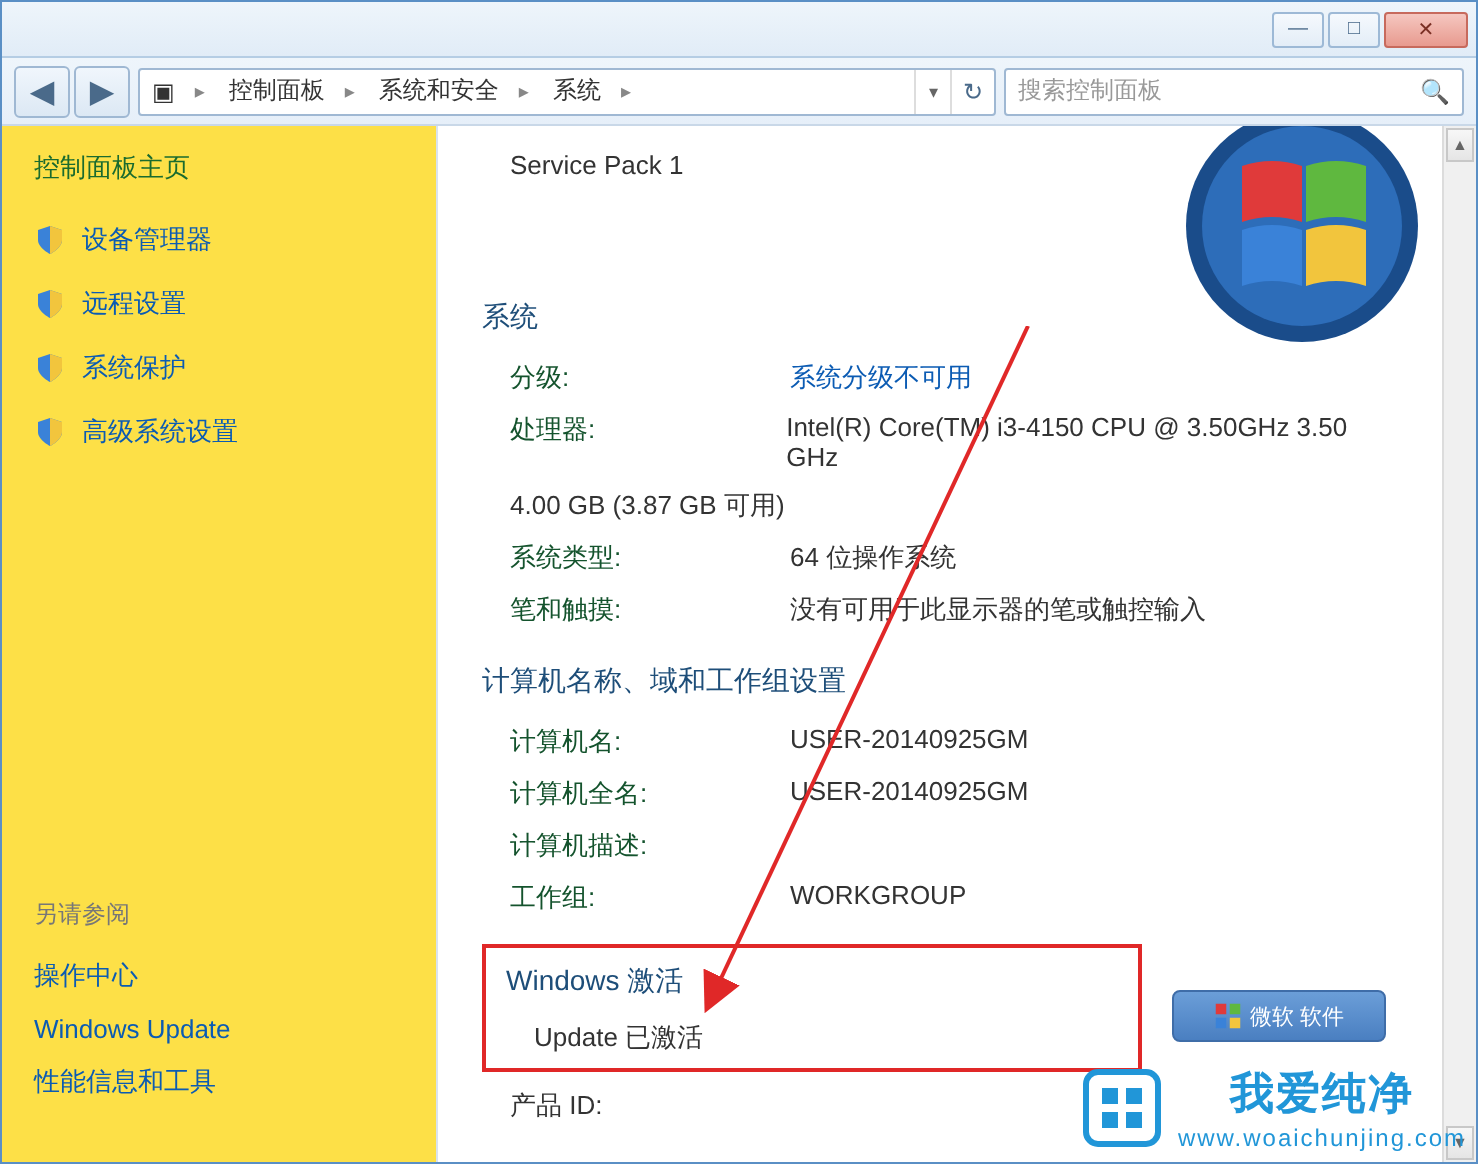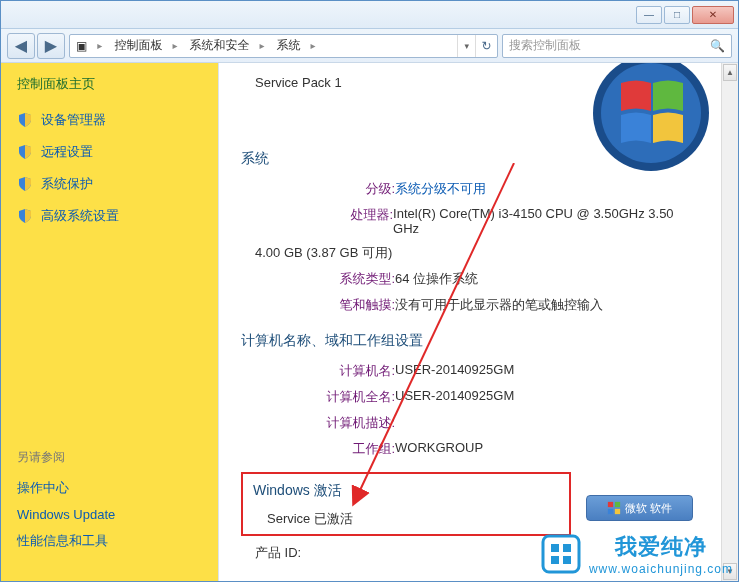--- a/index.html
+++ b/index.html
@@ -36,21 +36,21 @@
     .side-foot-head { font-size: 12px; color: #777; margin-bottom: 10px; padding-left: 6px; }
     .side-link { font-size: 13px; color: #0b5bb3; padding: 3px 6px; cursor: pointer; margin-bottom: 4px; }
     
     .content { flex: 1; padding: 12px 22px 12px 22px; position: relative; overflow: hidden; }
     .win-logo { position: absolute; right: 0; top: -10px; width: 140px; height: 140px; }
     
     .sp-line { font-size: 13px; color: #333; margin-bottom: 60px; margin-left: 14px; }
     
     .section-h { font-size: 14px; color: #1e4e79; margin-bottom: 12px; }
     .prop-row { display: flex; font-size: 13px; margin-bottom: 8px; padding-left: 14px; }
-    .prop-label { width: 140px; color: #701a75; text-align: right; }
+    .prop-label { width: 140px; color: #14532d; }
     .prop-val { color: #333; }
     .prop-val.link { color: #0b5bb3; cursor: pointer; }
     
     .section2 { margin-top: 18px; }
     .change-link { color: #0b5bb3; font-size: 13px; margin-left: auto; cursor: pointer; display: flex; align-items: center; gap: 4px; }
     .row-with-link { display: flex; }
     
     .activation-box { border: 2px solid #e02828; margin-top: 14px; padding: 8px 10px 6px 10px; width: 330px; }
     .act-head { font-size: 14px; color: #1e4e79; margin-bottom: 10px; }
     .act-line { font-size: 13px; color: #333; padding-left: 14px; }
@@ -194,21 +194,21 @@
           <div class="prop-val"></div>
         </div>
         <div class="prop-row">
           <div class="prop-label">工作组:</div>
           <div class="prop-val">WORKGROUP</div>
         </div>
       </div>
 
       <div class="activation-box">
         <div class="act-head">Windows 激活</div>
-        <div class="act-line">Service 已激活</div>
+        <div class="act-line">Update 已激活</div>
       </div>
       <div class="prod-id">产品 ID:</div>
 
       <svg class="arrow-svg" width="300" height="400">
         <defs>
             <marker id="ah" markerWidth="10" markerHeight="10" refX="8" refY="5" orient="auto">
               <path d="M0,0 L10,5 L0,10 Z" fill="#e02828"></path>
             </marker>
           </defs>
         <line x1="240" y1="0" x2="80" y2="340" stroke="#e02828" stroke-width="2" marker-end="url(#ah)"></line>

